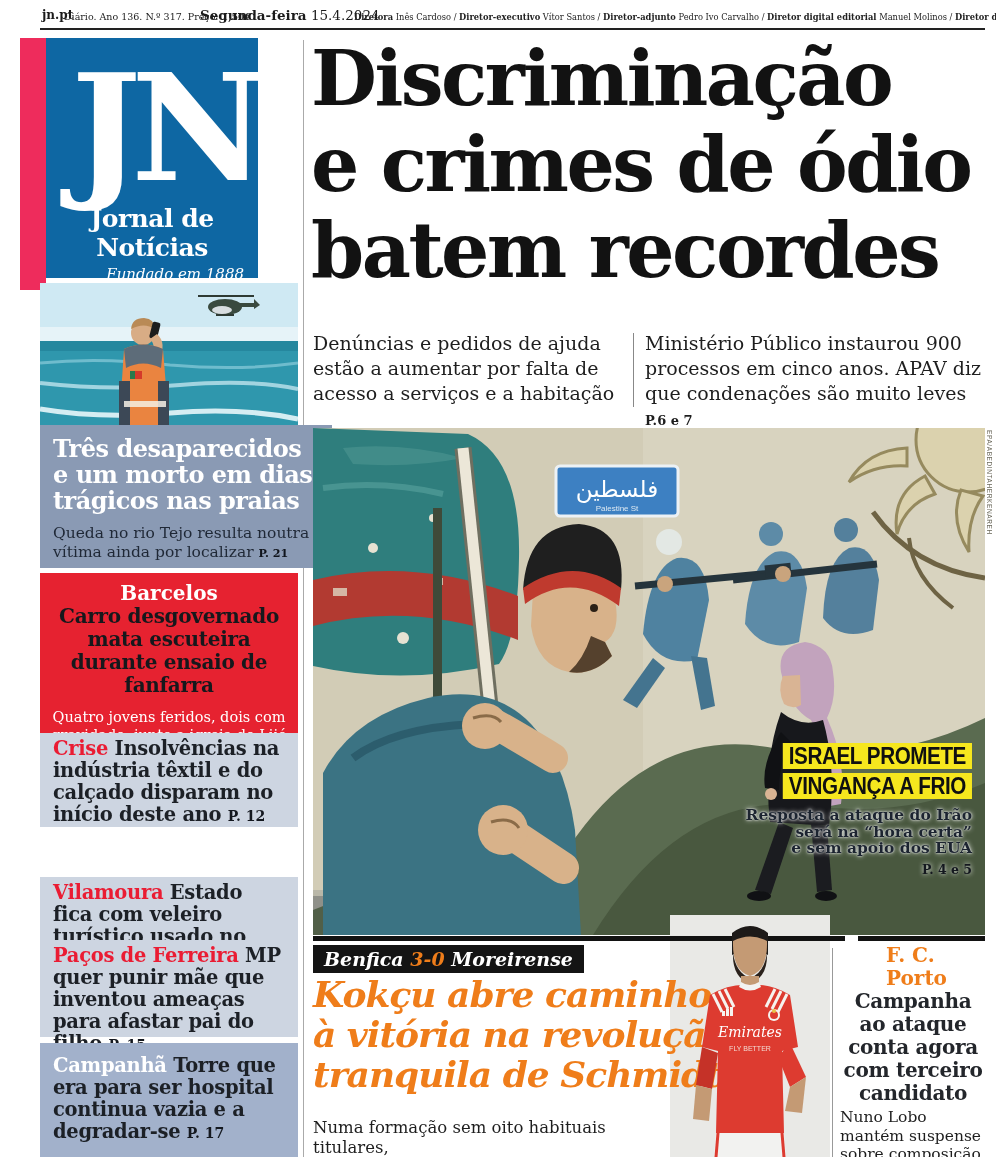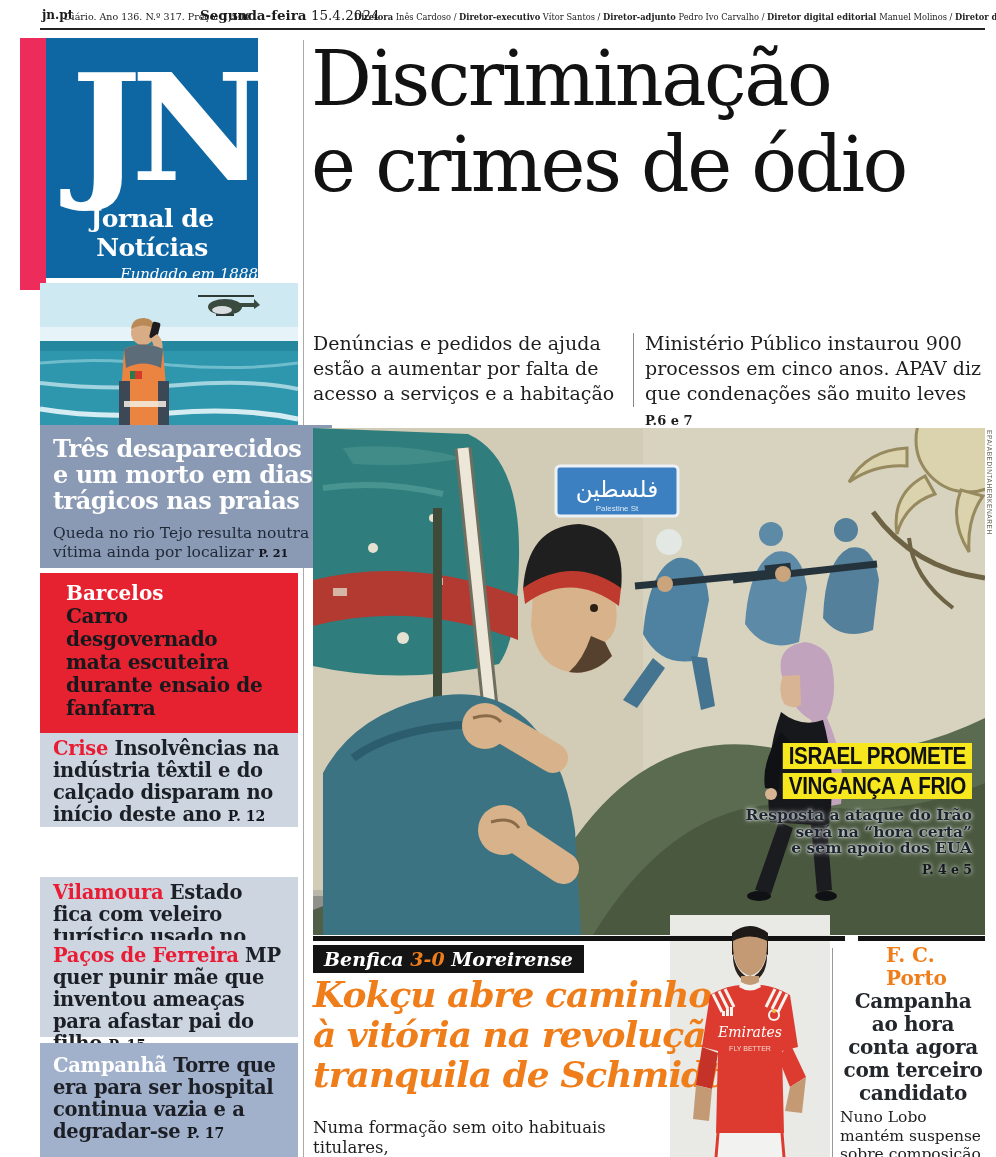--- a/index.html
+++ b/index.html
@@ -15,53 +15,53 @@
   .staff-item b{font-weight:bold;}
   .staff-item::after{content:" / ";}
   .staff-item:last-child::after{content:"";}
   .top-rule{left:40px;top:28px;width:945px;height:2px;background:#222;}
 
   
   .pink-stripe{left:20px;top:38px;width:26px;height:252px;background:#ee2c5c;}
   .logo-box{left:46px;top:38px;width:212px;height:240px;background:#0e67a3;color:#fff;text-align:center;}
   .logo-initials{font-size:148px;line-height:1;font-weight:bold;letter-spacing:-10px;margin-top:16px;padding-left:24px;}
   .logo-name{font-size:25px;font-weight:bold;letter-spacing:-0.5px;margin-top:2px;}
-  .logo-tagline{font-style:italic;font-size:15px;text-align:right;margin-top:3px;}
+  .logo-tagline{font-style:italic;font-size:15px;text-align:right;padding-right:14px;margin-top:3px;}
 
   
   .v-rule{background:#aaa;width:1px;}
   .rule-sidebar{left:303px;top:40px;height:1117px;}
   .rule-deck{left:633px;top:333px;height:74px;background:#888;}
   .rule-porto{left:832px;top:948px;height:209px;background:#999;}
 
   
   .sb-photo{left:40px;top:283px;width:258px;height:142px;}
   .sb-steel{left:40px;top:425px;width:292px;height:143px;background:#8a9ab4;padding:11px 13px;box-sizing:border-box;}
   .sb-steel .title{font-size:24px;line-height:26px;font-weight:bold;color:#fff;letter-spacing:-0.5px;}
   .sb-steel .sub{margin-top:10px;font-size:15.5px;line-height:19px;color:#1f2836;}
-  .sb-red{left:40px;top:573px;width:258px;height:176px;background:#e62230;padding:9px 26px;box-sizing:border-box;}
+  .sb-red{left:40px;top:573px;width:258px;height:176px;background:#e62230;padding:9px 10px;box-sizing:border-box;text-align:center;}
   .sb-red .kicker{font-size:20px;font-weight:bold;color:#fff;line-height:23px;}
   .sb-red .title{font-size:20px;font-weight:bold;color:#16181c;line-height:23px;letter-spacing:-0.3px;}
   .sb-red .sub{margin-top:11px;font-size:14.5px;line-height:18px;color:#fff;}
   .pageref{font-weight:bold;font-size:0.72em;letter-spacing:0;}
   .sb-red .pageref{color:#111;}
   .sb-steel .pageref{color:#10141c;}
 
   .brief{left:40px;width:258px;background:#cdd5e1;padding:5px 13px;box-sizing:border-box;
          font-size:19.5px;line-height:22px;font-weight:bold;color:#1c2026;letter-spacing:-0.3px;}
   .brief .kicker{color:#ea1c33;}
   .brief .pageref{color:#14181f;}
   .b1{top:733px;height:94px;}
   .b2{top:841px;height:91px;margin-top:36px;}
   .b3{top:940px;height:97px;}
   .b4{top:1043px;height:114px;background:#a2b1cb;padding-top:12px;}
   .b4 .kicker{color:#fff;}
 
   
-  .headline{left:311px;top:36px;width:676px;font-size:76px;line-height:86px;font-weight:normal;
+  .headline{left:311px;top:36px;width:676px;font-size:76px;line-height:86px;font-weight:bold;
             color:#121212;letter-spacing:-2.5px;}
   .deck{font-size:19px;line-height:25px;color:#1e1e1e;}
   .deck-left{left:313px;top:331px;width:308px;}
   .deck-right{left:645px;top:331px;width:338px;}
   .deck .pageref{font-size:13px;}
 
   
   .main-photo{left:313px;top:428px;width:672px;height:507px;}
   .overlay{position:absolute;right:13px;top:315px;text-align:right;}
   .ovl-line{margin:0 0 4px 0;}
@@ -159,20 +159,21 @@
   </div>
 
   <div class="abs brief b1"><span class="kicker">Crise</span> <span>Insolvências na indústria têxtil e do calçado disparam no início deste ano</span> <span class="pageref">P. 12</span></div>
   <div class="abs brief b2"><span class="kicker">Vilamoura</span> <span>Estado fica com veleiro turístico usado no tráfico de haxixe</span> <span class="pageref">P. 14</span></div>
   <div class="abs brief b3"><span class="kicker">Paços de Ferreira</span> <span>MP quer punir mãe que inventou ameaças para afastar pai do filho</span> <span class="pageref">P. 15</span></div>
   <div class="abs brief b4"><span class="kicker">Campanhã</span> <span>Torre que era para ser hospital continua vazia e a degradar-se</span> <span class="pageref">P. 17</span></div>
 
   <div class="abs headline">
     <div>Discriminação</div>
     <div>e crimes de ódio</div>
+    <div>batem recordes</div>
   </div>
   <div class="abs deck deck-left">Denúncias e pedidos de ajuda estão a aumentar por falta de acesso a serviços e a habitação</div>
   <div class="abs deck deck-right"><span>Ministério Público instaurou 900 processos em cinco anos. APAV diz que condenações são muito leves</span> <span class="pageref">P.6 e 7</span></div>
 
   <div class="abs main-photo">
     <svg width="672" height="507" viewBox="0 0 672 507" preserveAspectRatio="none">
       <rect width="672" height="507" fill="#d2ccb6"></rect>
       <rect x="330" width="342" height="507" fill="#d8d3bf"></rect>
       <rect y="462" width="672" height="8" fill="#b9b7a8"></rect>
       <rect y="468" width="672" height="39" fill="#8f9089"></rect>
@@ -304,21 +305,21 @@
   </div>
   <div class="abs sports-sub">
     <div>Numa formação sem oito habituais titulares,</div>
 
   </div>
 
   <div class="abs porto">
     <div class="kicker">F. C. Porto</div>
     <div class="title">
       <div>Campanha</div>
-      <div>ao hora</div>
+      <div>ao ataque</div>
       <div>conta agora</div>
       <div>com terceiro</div>
       <div>candidato</div>
     </div>
   </div>
   <div class="abs porto-sub"><span>Nuno Lobo mantém suspense sobre composição da lista</span> </div>
 
 </div>
 
 </body></html>

